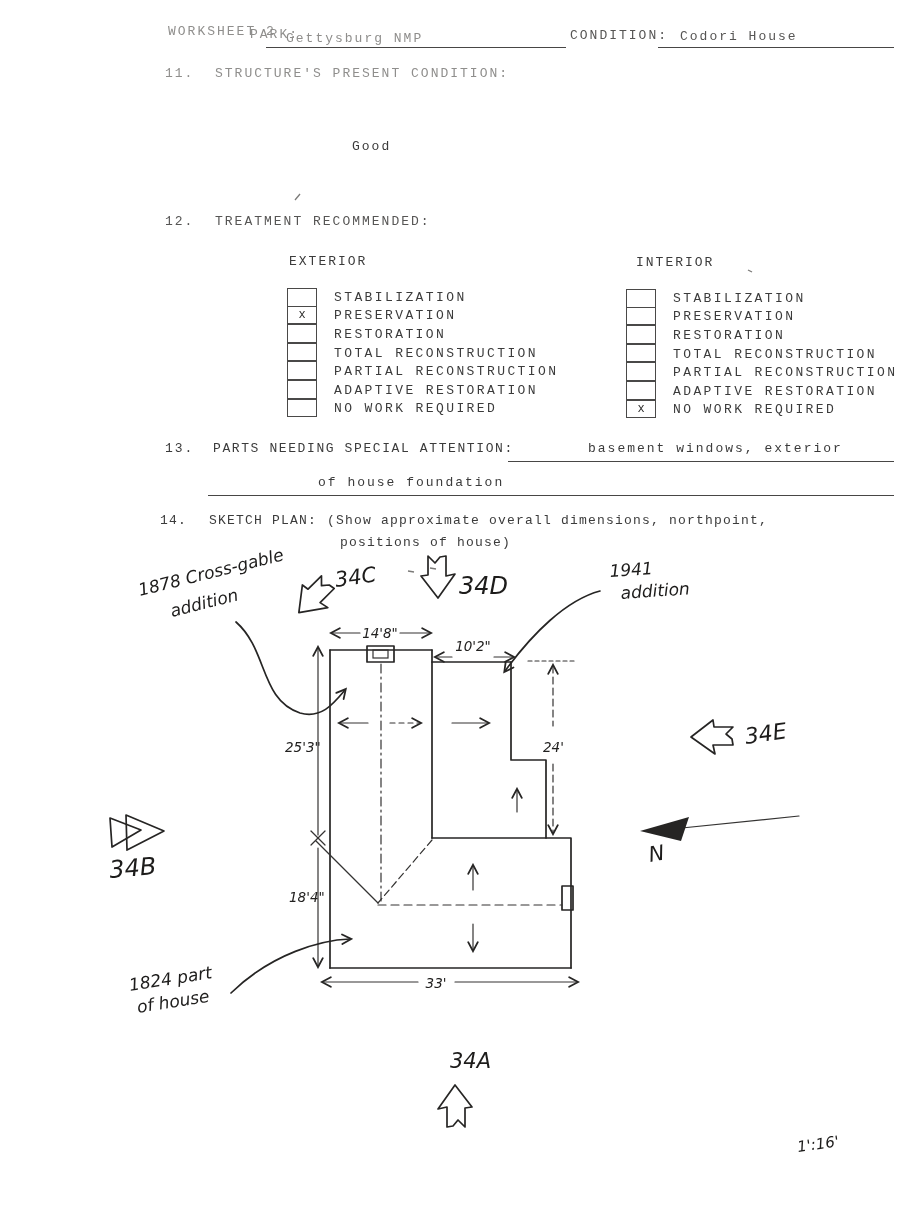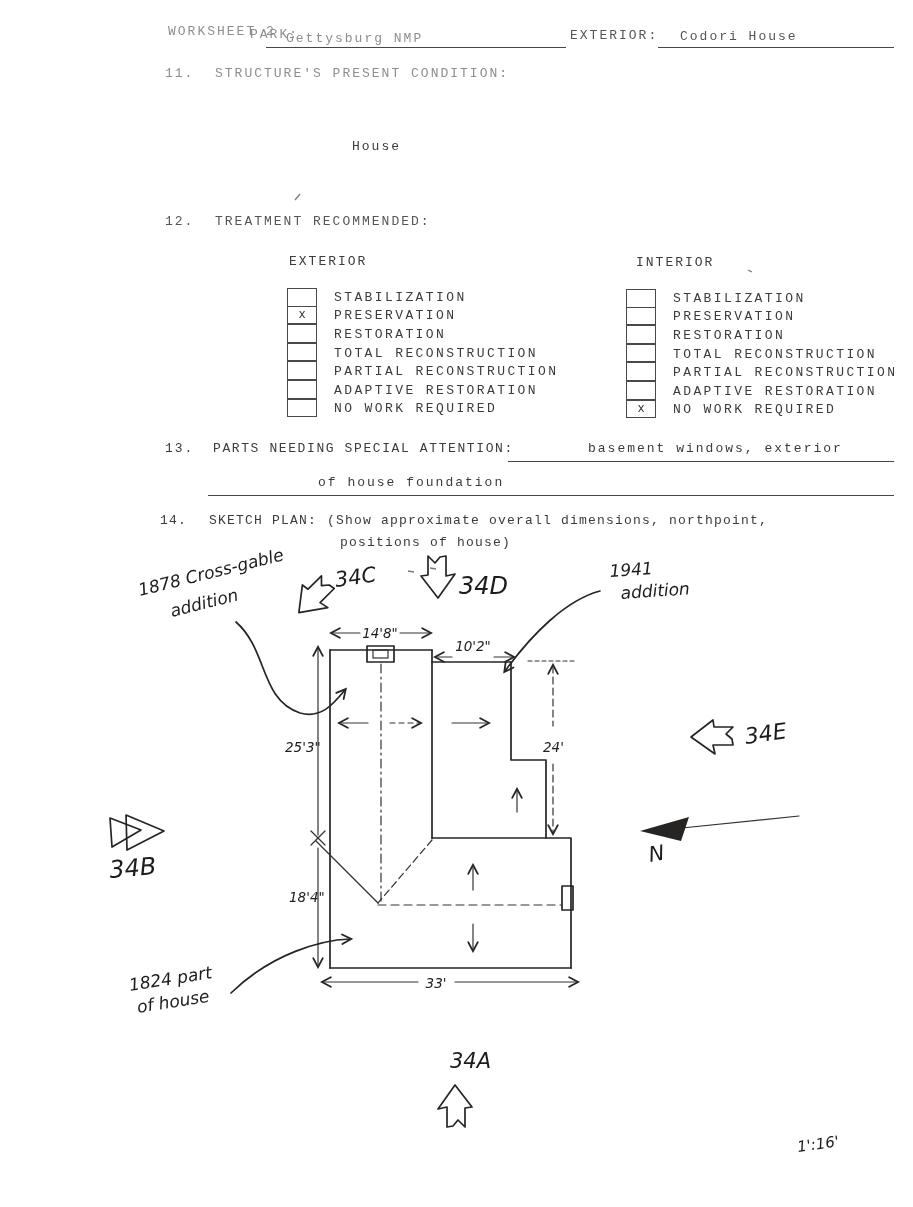--- a/index.html
+++ b/index.html
@@ -35,27 +35,27 @@
 </style>
 </head>
 <body>
 
 <div class="page">
 
   <span class="t faint" style="left:168px;top:24px">WORKSHEET 2</span>
   <span class="t faint" style="left:250px;top:27px">PARK:</span>
   <div class="rule" style="left:266px;top:29px;width:300px;height:18px"></div>
   <span class="t faint" style="left:286px;top:31px">Gettysburg NMP</span>
-  <span class="t dim2" style="left:570px;top:28px">EXTERIOR:</span>
+  <span class="t dim2" style="left:570px;top:28px">CONDITION:</span>
   <div class="rule" style="left:658px;top:29px;width:236px;height:18px"></div>
   <span class="t dim2" style="left:680px;top:29px">Codori House</span>
 
   <span class="t faint" style="left:165px;top:66px">11.</span>
   <span class="t faint" style="left:215px;top:66px">STRUCTURE'S PRESENT CONDITION:</span>
-  <span class="t" style="left:352px;top:139px">House</span>
+  <span class="t" style="left:352px;top:139px">Good</span>
 
   <span class="t dim2" style="left:165px;top:214px">12.</span>
   <span class="t dim2" style="left:215px;top:214px">TREATMENT RECOMMENDED:</span>
   <span class="t" style="left:289px;top:254px">EXTERIOR</span>
   <span class="t" style="left:636px;top:255px">INTERIOR</span>
 
   <div class="cbcol" style="left:287px;top:288px">
     <div class="cbrow">
         <span class="cbbox"></span>
         <span class="cblabel">STABILIZATION</span>

